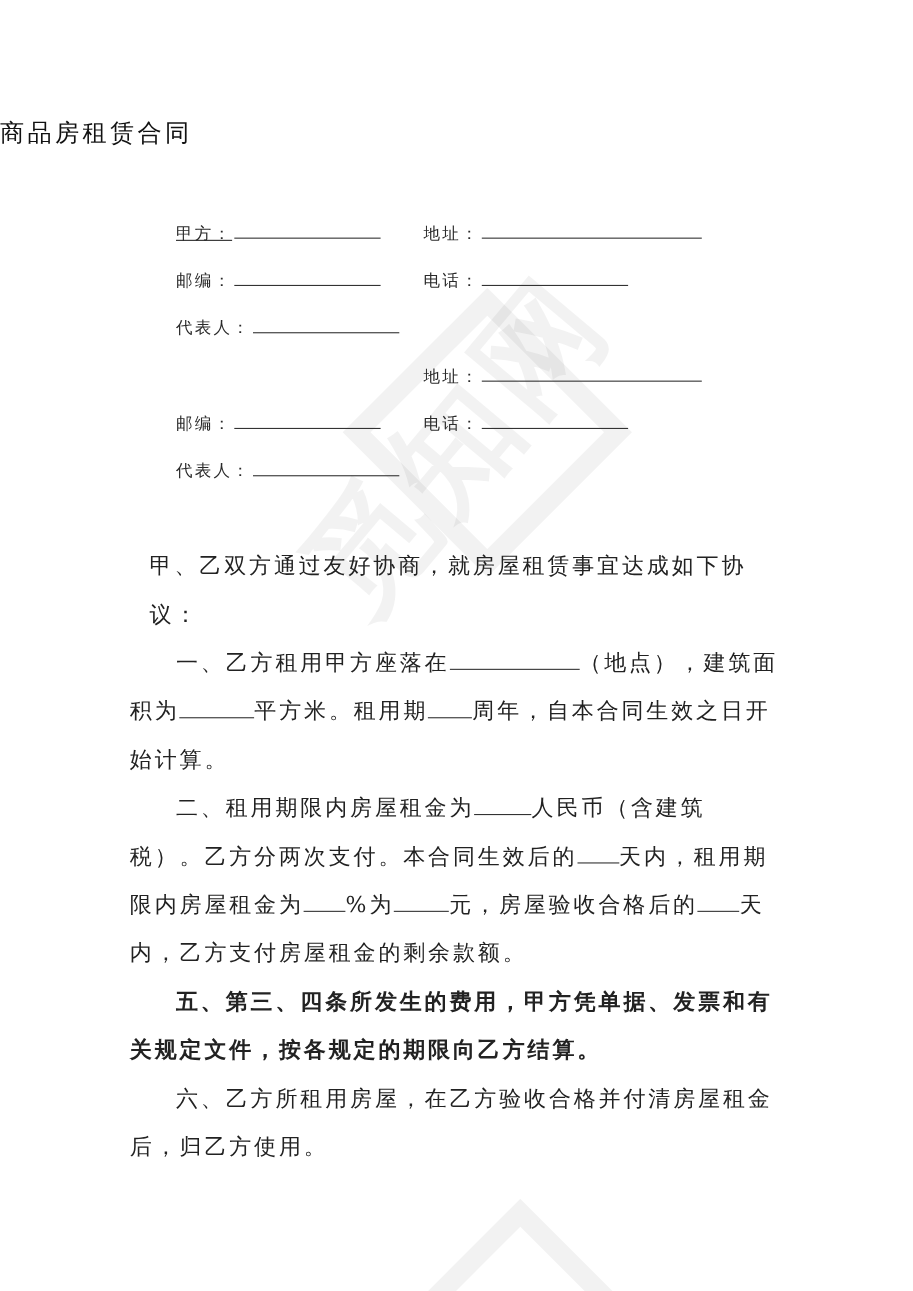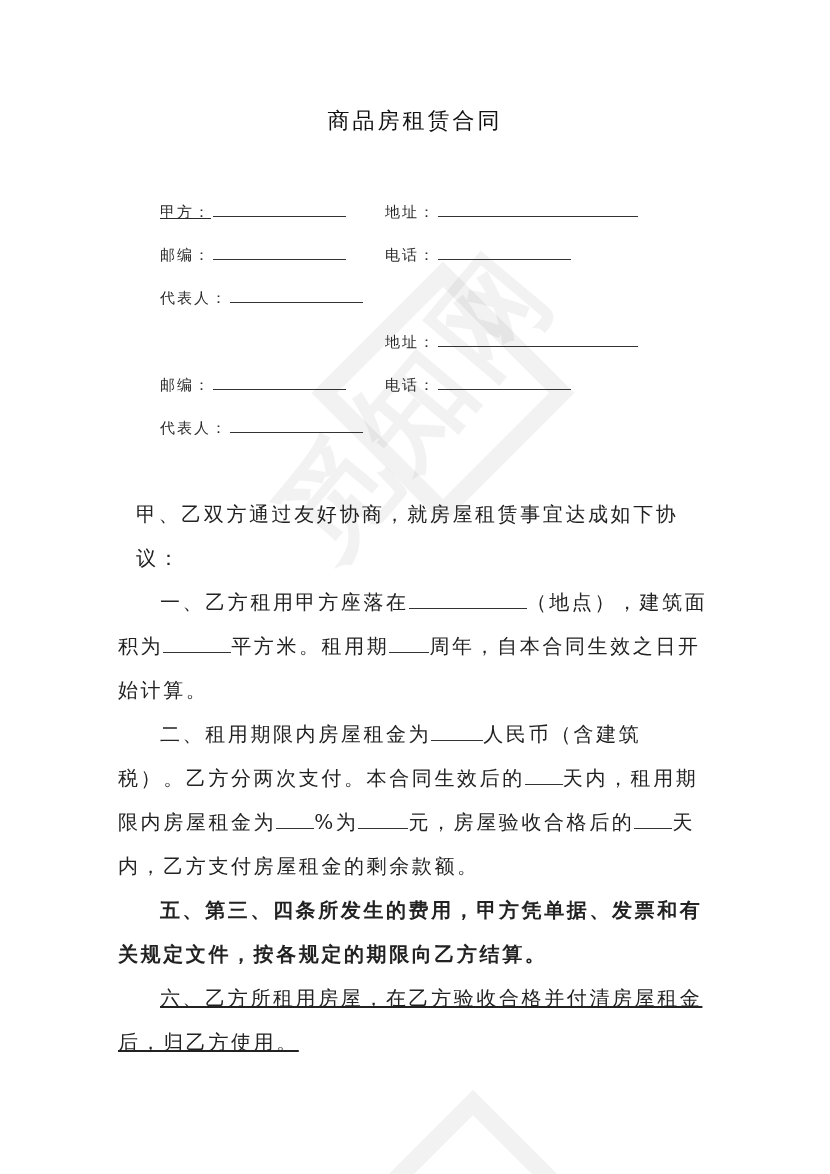--- a/index.html
+++ b/index.html
@@ -1,19 +1,19 @@
 <!DOCTYPE html>
 <html><head>
 <meta charset="utf-8">
 <style>
   html, body { margin: 0; padding: 0; background: #ffffff; }
   body { width: 830px; height: 1174px; position: relative; overflow: hidden;
          font-family: "DejaVu Serif", "Liberation Serif", serif; color: #1a1a1a; }
   .page { position: absolute; left: 0; top: 0; width: 830px; height: 1174px; }
-  .title { position: absolute; top: 106px; left: 0; width: 830px; text-align: center;
+  .title { position: absolute; top: 106px; left: 0; width: 830px; 
            font-size: 22px; letter-spacing: 3px; color: #111; }
   .field { position: absolute; font-size: 15px; letter-spacing: 2px; color: #2a2a2a; height: 22px; line-height: 22px; white-space: nowrap; }
   .field .line { display: inline-block; border-bottom: 1.3px solid #333; height: 16px; vertical-align: baseline; margin-left: 2px; }
   .para { position: absolute; left: 118px; width: 590px; font-size: 20px; letter-spacing: 2.6px; line-height: 44px; color: #222; }
   .para p { margin: 0; }
   .blank { display: inline-block; border-bottom: 1.3px solid #333; height: 14px; vertical-align: baseline; }
   .watermark { position: absolute; color: rgba(0,0,0,0.05); font-size: 110px; font-weight: bold;
                transform: rotate(-50deg); pointer-events: none; letter-spacing: 8px; }
   .wm-diamond { position: absolute; border: 18px solid rgba(0,0,0,0.05); transform: rotate(45deg); pointer-events: none; }
 </style>
@@ -62,15 +62,15 @@
 
     <p style="text-indent:42px;">
       <span>一、乙方租用甲方座落在</span><span class="blank" style="width:118px;"></span><span>（地点），建筑面积为</span><span class="blank" style="width:68px;"></span><span>平方米。租用期</span><span class="blank" style="width:40px;"></span><span>周年，自本合同生效之日开始计算。</span>
     </p>
 
     <p style="text-indent:42px;">
       <span>二、租用期限内房屋租金为</span><span class="blank" style="width:52px;"></span><span>人民币（含建筑税）。乙方分两次支付。本合同生效后的</span><span class="blank" style="width:38px;"></span><span>天内，租用期限内房屋租金为</span><span class="blank" style="width:38px;"></span><span>%为</span><span class="blank" style="width:50px;"></span><span>元，房屋验收合格后的</span><span class="blank" style="width:38px;"></span><span>天内，乙方支付房屋租金的剩余款额。</span>
     </p>
 
     <p style="text-indent:42px;font-weight:bold;"><span>五、第三、四条所发生的费用，甲方凭单据、发票和有关规定文件，按各规定的期限向乙方结算。</span></p>
-    <p style="text-indent:42px;text-decoration:underline;"><span>六、乙方所租用房屋，在乙方验收合格并付清房屋租金后，归乙方使用。</span></p>
+    <p style="text-indent:42px;"><span>六、乙方所租用房屋，在乙方验收合格并付清房屋租金后，归乙方使用。</span></p>
   </div>
 </div>
 
 </body></html>

